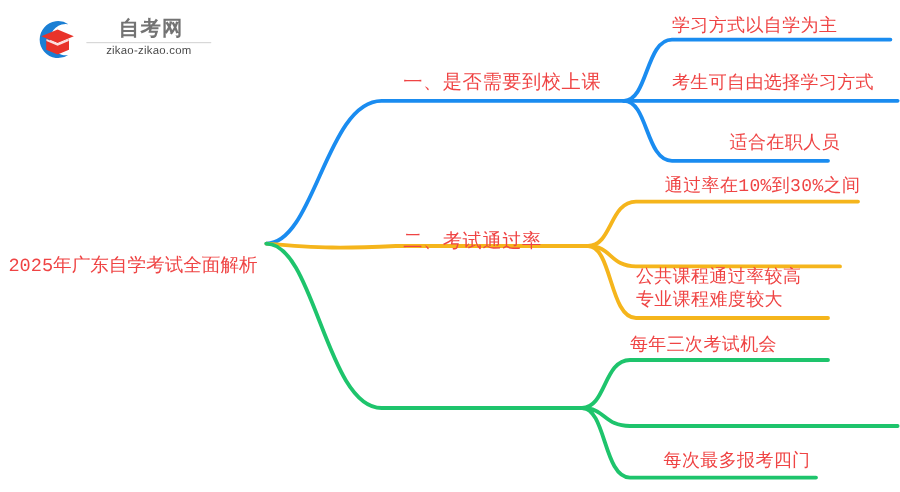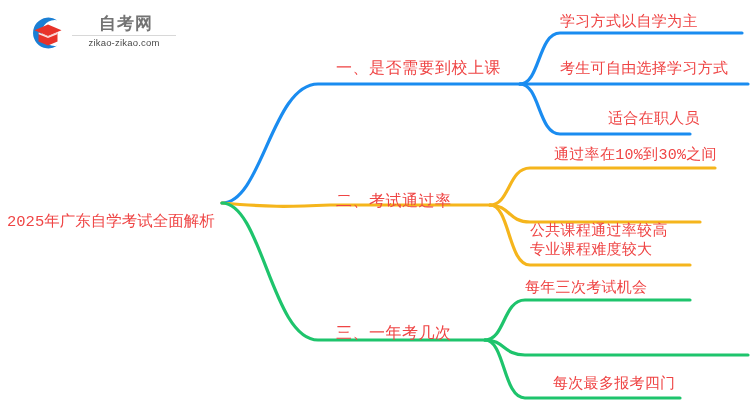--- a/index.html
+++ b/index.html
@@ -142,21 +142,20 @@
       <path d="M485,340 C505,340 503,355 525,355 L748,355" fill="none" stroke="#1ec46c" stroke-width="3.2" stroke-linecap="round"></path>
 
       <path d="M485,340 C505,340 503,398 525,398 L680,398" fill="none" stroke="#1ec46c" stroke-width="3.2" stroke-linecap="round"></path>
     </g>
   </svg>
 
   <div class="node root-node" style="left:7px; top:195px;">2025年广东自学考试全面解析</div>
 
   <div class="node branch-node" style="left:336px; top:61px;">一、是否需要到校上课</div>
   <div class="node branch-node" style="left:336px; top:194px;">二、考试通过率</div>
-  <div class="node branch-node" style="left:336px; top:326px;">三、一年考几次</div>
 
   <div class="node leaf-node" style="left:560px; top:15px;">学习方式以自学为主</div>
   <div class="node leaf-node" style="left:560px; top:62px;">考生可自由选择学习方式</div>
   <div class="node leaf-node" style="left:560px; top:112px;margin-left:48px;">适合在职人员</div>
 
   <div class="node leaf-node" style="left:554px; top:148px;">通过率在10%到30%之间</div>
   <div class="node leaf-node" style="left:530px; top:200px;margin-top:24px;">公共课程通过率较高</div>
   <div class="node leaf-node" style="left:530px; top:243px;">专业课程难度较大</div>
 
   <div class="node leaf-node" style="left:525px; top:281px;">每年三次考试机会</div>

